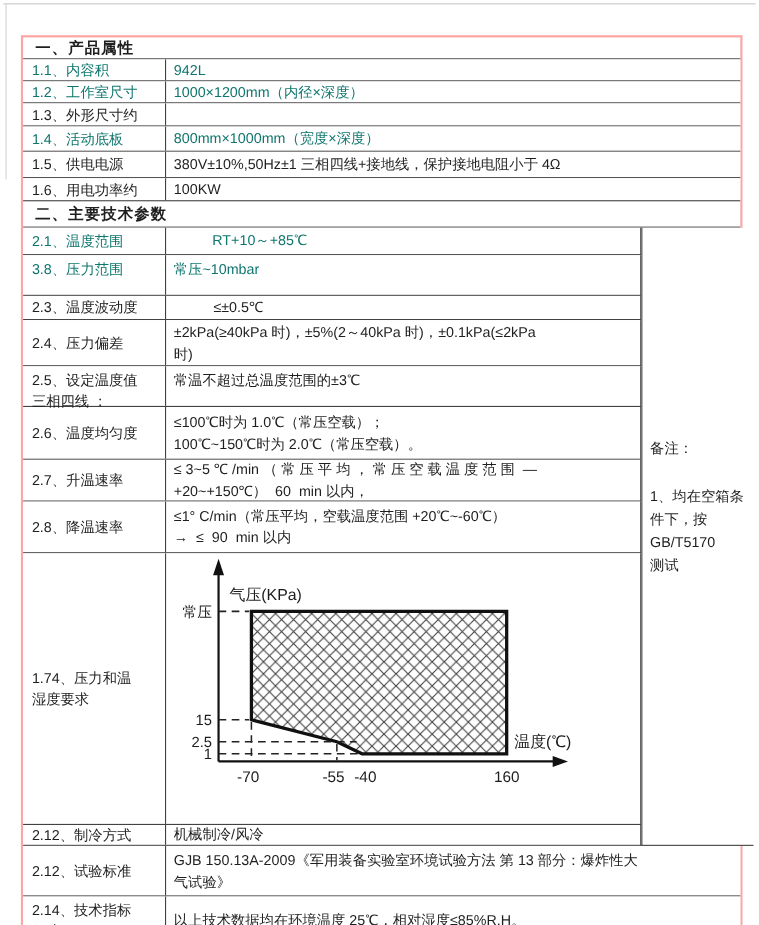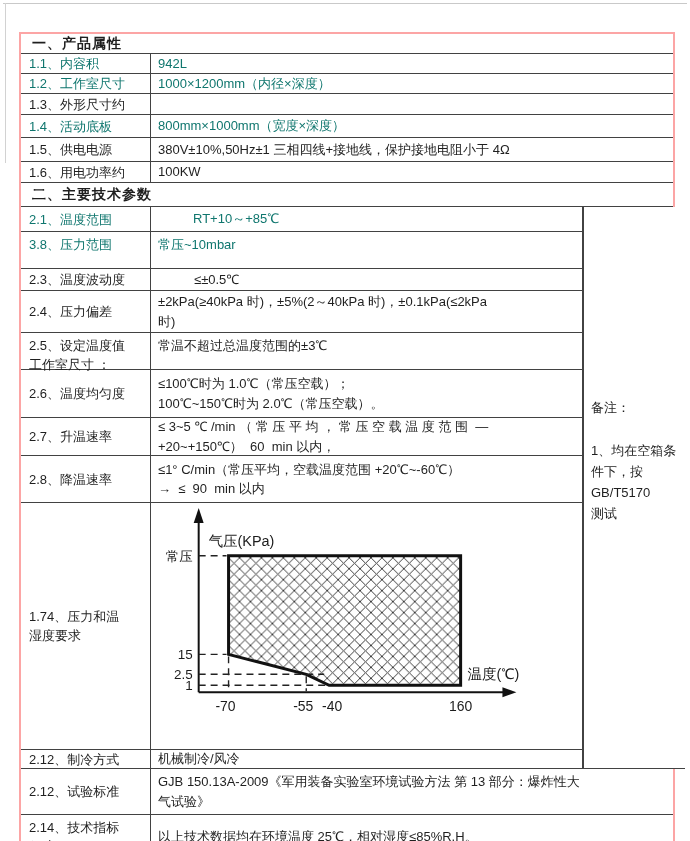--- a/index.html
+++ b/index.html
@@ -135,21 +135,21 @@
           <div class="vline">2.4、压力偏差</div>
         </div>
         <div class="cell value">
           <div class="vline">±2kPa(≥40kPa 时)，±5%(2～40kPa 时)，±0.1kPa(≤2kPa</div>
           <div class="vline">时)</div>
         </div>
       </div>
       <div class="row narrow valign-top" style="height: 37px;">
         <div class="cell label">
           <div class="vline">2.5、设定温度值</div>
-          <div class="vline">工作室尺寸 ：</div>
+          <div class="vline">三相四线 ：</div>
         </div>
         <div class="cell value">
           <div class="vline">常温不超过总温度范围的±3℃</div>
         </div>
       </div>
       <div class="row narrow" style="height: 48px;">
         <div class="cell label">
           <div class="vline">2.6、温度均匀度</div>
         </div>
         <div class="cell value">

